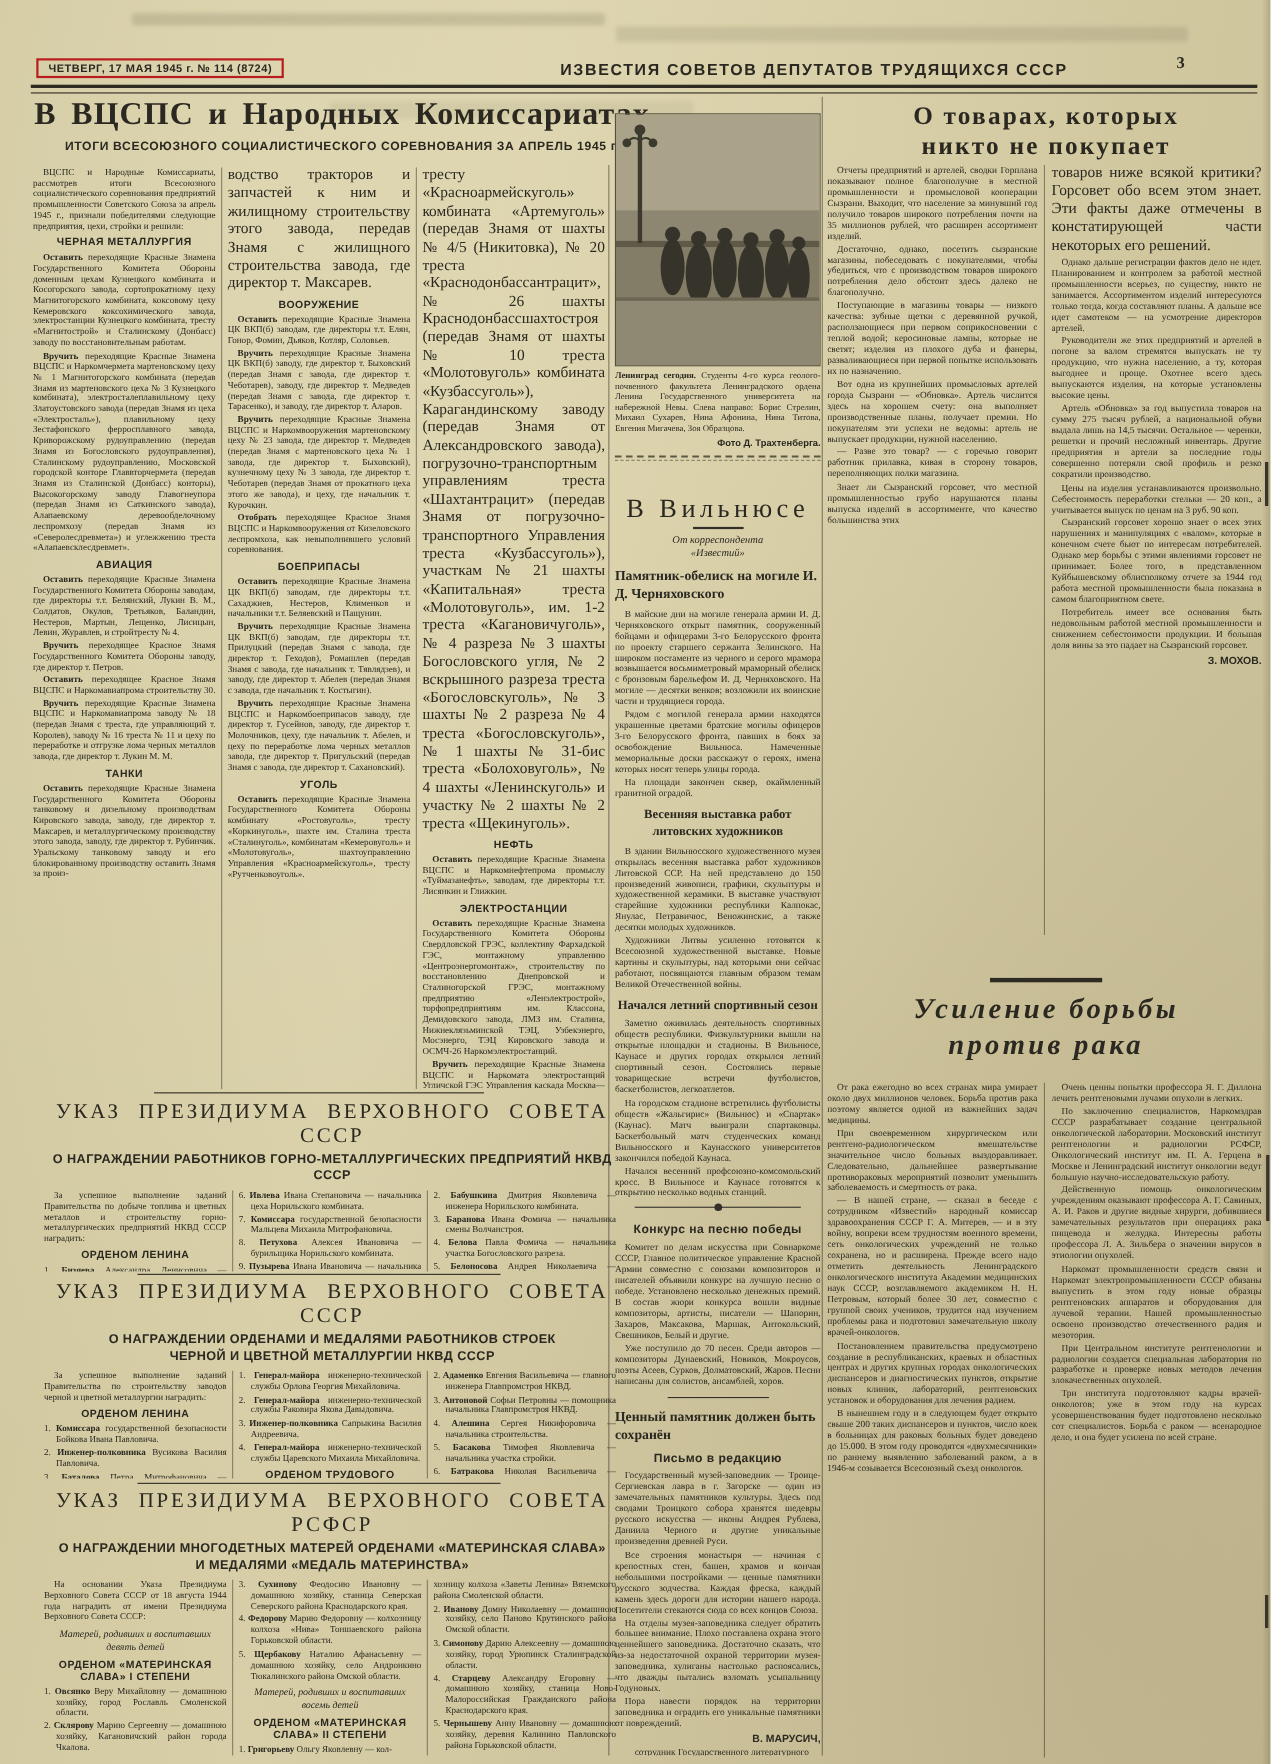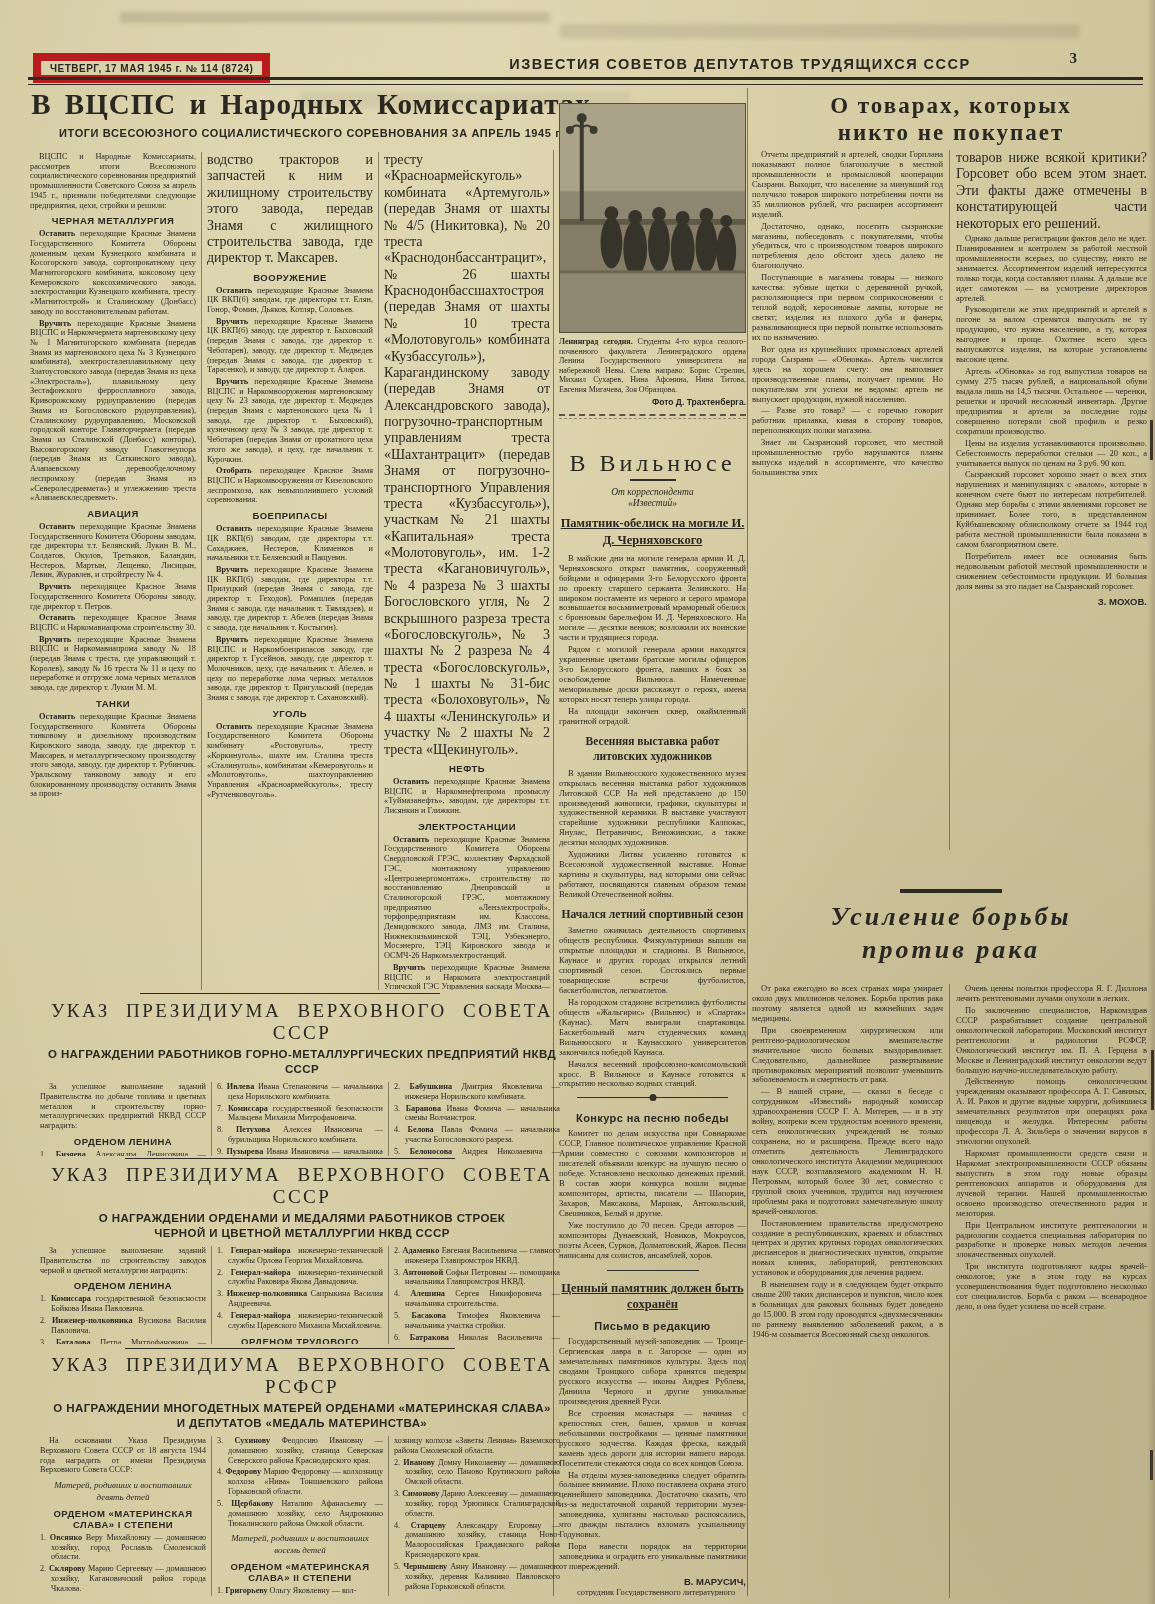--- a/index.html
+++ b/index.html
@@ -8,21 +8,21 @@
     background:
       radial-gradient(ellipse at 20% 10%, rgba(255,250,220,.25), rgba(0,0,0,0) 60%),
       radial-gradient(ellipse at 85% 90%, rgba(120,105,70,.18), rgba(0,0,0,0) 55%),
       linear-gradient(100deg,#cdc49b 0%,#d8cfa8 35%,#d3c9a1 70%,#c9bf97 100%);
     font-family:"Liberation Serif",serif;color:#2a2820;
   }
   .abs{position:absolute;}
   
   .ghost{position:absolute;background:rgba(70,62,42,.16);filter:blur(2px);border-radius:2px;}
   
-  .date-box{left:33px;top:53px;border:8px solid #b91c1c;padding:2px 9px 1px;
+  .date-box{left:33px;top:53px;border:2px solid #b91c1c;padding:2px 9px 1px;
     font:bold 10px "Liberation Sans",sans-serif;letter-spacing:.5px;}
   .mast-title{left:470px;top:56px;width:540px;text-align:center;
     font:bold 14.5px "Liberation Sans",sans-serif;letter-spacing:1.5px;}
   .page-num{right:78px;top:50px;font:bold 15px "Liberation Serif",serif;}
   .double-rule{left:28px;right:12px;top:77px;height:4px;
     border-top:3px solid #2e2b22;border-bottom:1.5px solid #2e2b22;}
   
   .vrule{position:absolute;width:1px;background:rgba(50,46,36,.55);}
   
   .lead-head{left:30px;top:88px;width:562px;text-align:center;}
@@ -41,21 +41,21 @@
   .photo{width:187px;height:230px;border:1px solid #55503e;box-sizing:border-box;display:block;}
   .caption{margin-top:4px;font-size:8px;line-height:1.2;text-align:justify;}
   .caption b{font-weight:bold;}
   .credit{margin-top:2px;text-align:right;font:bold 8.5px "Liberation Sans",sans-serif;}
   .wavy{margin-top:7px;border-top:2px dashed rgba(50,46,36,.75);height:2px;
     border-bottom:1px dashed rgba(50,46,36,.45);}
   .vilnius{left:559px;top:450px;width:187px;height:1146px;overflow:hidden;}
   .vil-title{font:24px "Liberation Serif",serif;letter-spacing:4px;text-align:center;margin-bottom:2px;}
   .vil-underline{width:46px;height:2px;background:#33302a;margin:0 auto 6px;}
   .byline{font:italic 9.5px "Liberation Serif",serif;text-align:center;margin:1px 0;}
-  .mid-h2{font:bold 12.5px "Liberation Serif",serif;text-align:center;margin:7px 0 5px;line-height:1.35;text-decoration:underline;}
+  .mid-h2{font:bold 12.5px "Liberation Serif",serif;text-align:left;margin:7px 0 5px;line-height:1.35;}
   .mid-h3{font:bold 11.5px "Liberation Serif",serif;text-align:center;margin:7px 0 4px;line-height:1.35;}
   .mid-hs{font:bold 11px "Liberation Sans",sans-serif;text-align:center;margin:7px 0 5px;letter-spacing:.4px;}
   .vilnius .art-p,.vilnius .pc{font-size:8.5px;}
   .div-dot{margin:8px 18px;border-top:1px solid #33302a;position:relative;height:6px;}
   .div-dot span{position:absolute;left:50%;top:-4px;width:7px;height:7px;border-radius:50%;
     background:#33302a;transform:translateX(-50%);}
   .div-line{margin:9px auto;width:92px;border-top:1.5px solid #33302a;}
   .sig{text-align:right;font:bold 9.5px "Liberation Sans",sans-serif;margin-top:4px;}
   .sigsub{font:8.5px "Liberation Serif",serif;text-align:left;padding-left:18px;line-height:1.2;}
   
@@ -320,21 +320,21 @@
         <p class="li"><span class="li-n">5. </span><b class="li-b">Басакова</b> Тимофея Яковлевича — начальника участка стройки.</p>
         <p class="li"><span class="li-n">6. </span><b class="li-b">Батракова</b> Николая Васильевича — начальника строительства.</p>
       </div>
     </div>
 </div>
 <div class="hr-center" style="left:125px;top:1348px;width:330px;"></div>
 <div class="abs decree" id="decree-2" style="top:1354px;height:242px;overflow:hidden;">
   <div class="decree-title">УКАЗ ПРЕЗИДИУМА ВЕРХОВНОГО СОВЕТА РСФСР</div>
   <div class="decree-subs">
       <div class="decree-sub">О НАГРАЖДЕНИИ МНОГОДЕТНЫХ МАТЕРЕЙ ОРДЕНАМИ «МАТЕРИНСКАЯ СЛАВА»</div>
-      <div class="decree-sub">И ДЕПУТАТОВ «МЕДАЛЬ МАТЕРИНСТВА»</div>
+      <div class="decree-sub">И МЕДАЛЯМИ «МЕДАЛЬ МАТЕРИНСТВА»</div>
     </div>
   <div class="decree-cols">
       <div class="dcol">
         <p class="art-p">На основании Указа Президиума Верховного Совета СССР от 18 августа 1944 года наградить от имени Президиума Верховного Совета СССР:</p>
         <div class="it-center">Матерей, родивших и воспитавших девять детей</div>
         <div class="col-h">ОРДЕНОМ «МАТЕРИНСКАЯ СЛАВА» I СТЕПЕНИ</div>
         <p class="li"><span class="li-n">1. </span><b class="li-b">Овсянко</b> Веру Михайловну — домашнюю хозяйку, город Рославль Смоленской области.</p>
         <p class="li"><span class="li-n">2. </span><b class="li-b">Склярову</b> Марию Сергеевну — домашнюю хозяйку, Кагановичский район города Чкалова.</p>
       </div>
       <div class="dcol">

